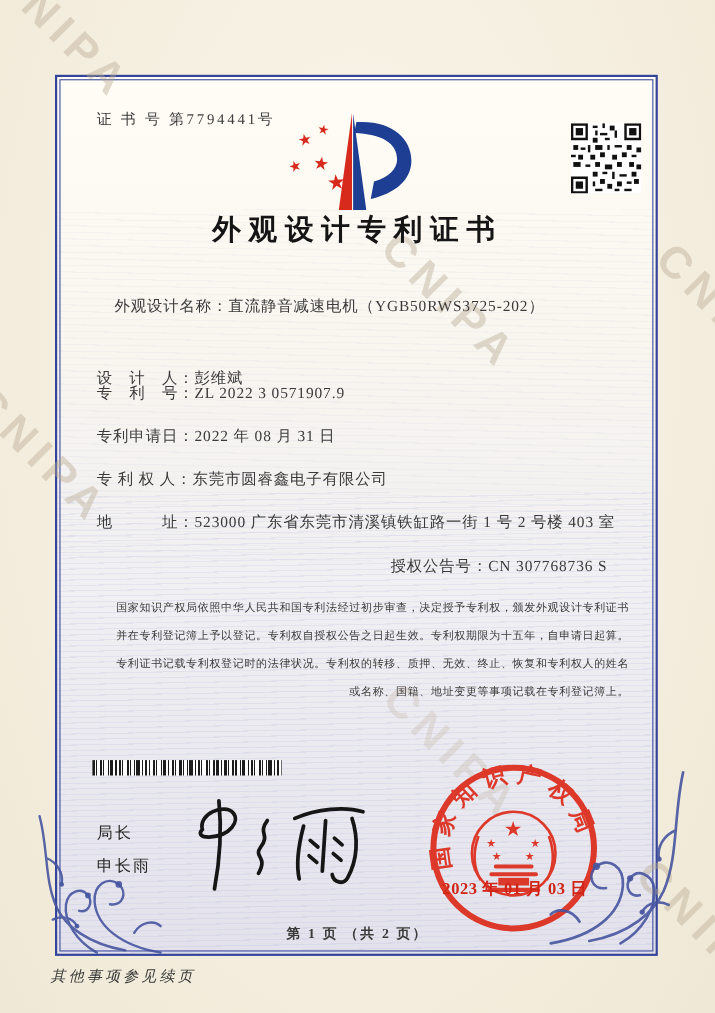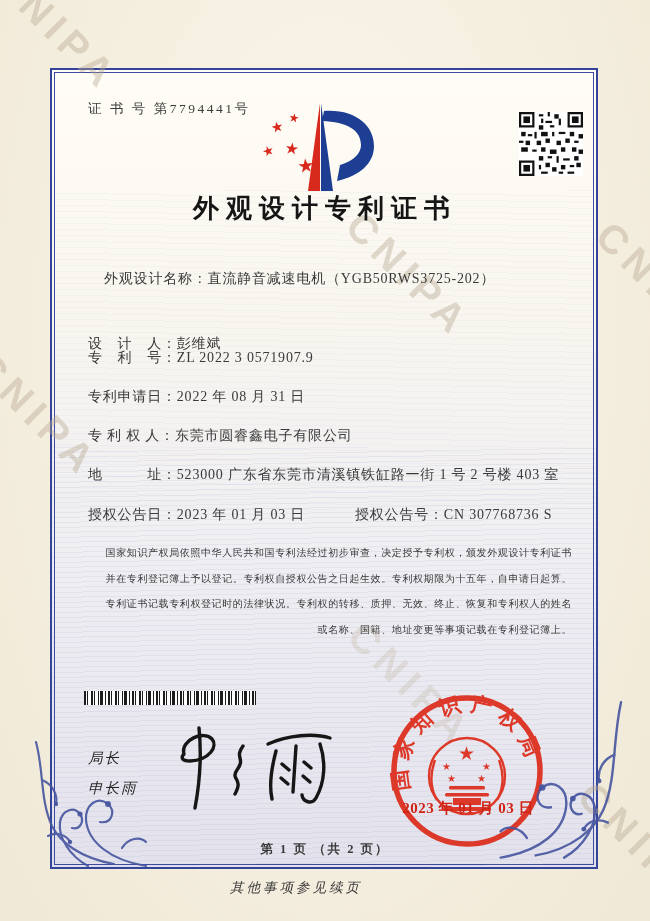--- a/index.html
+++ b/index.html
@@ -31,29 +31,29 @@
   .field-label{display:inline-block;}
   .field-value{display:inline-block;}
   .body-text{position:absolute;left:80px;top:540px;width:492px;}
   .body-text p{margin:0;font-size:10px;line-height:25.5px;color:#3a3a3a;
                text-indent:2em;letter-spacing:0.6px;text-align:right;}
   .barcode{position:absolute;left:84px;top:691px;width:172px;height:14px;background:
     repeating-linear-gradient(90deg,#1c1c1c 0 2px,#fdfdfd 2px 3px,#1c1c1c 3px 4px,#fdfdfd 4px 7px,
       #1c1c1c 7px 9px,#fdfdfd 9px 10px,#1c1c1c 10px 11px,#fdfdfd 11px 14px,#1c1c1c 14px 15px,
       #fdfdfd 15px 16px,#1c1c1c 16px 19px,#fdfdfd 19px 21px,#1c1c1c 21px 22px,#fdfdfd 22px 24px);}
   .sig-block{position:absolute;left:88px;top:743px;font-family:"Liberation Sans",sans-serif;
-             font-size:14.5px;color:#262626;letter-spacing:2px;line-height:30px;font-style:italic;}
+             font-size:14.5px;color:#262626;letter-spacing:2px;line-height:30px;}
   .signature{position:absolute;left:168px;top:720px;}
   .seal{position:absolute;left:386px;top:690px;opacity:0.94;}
   .seal-date{position:absolute;left:388px;top:799px;width:160px;text-align:center;
              font-size:15px;font-weight:bold;color:#d02516;letter-spacing:0.5px;white-space:nowrap;}
   .page-no{position:absolute;left:0;top:841px;width:650px;text-align:center;
            font-size:12.5px;color:#3b3b3b;letter-spacing:2px;font-weight:bold;}
-  .note{position:absolute;left:0;top:879px;width:592px;text-align:center;
-        font-size:13.5px;color:#3a3a3a;letter-spacing:3px;font-style:italic;}
+  .note{position:absolute;left:0;top:879px;width:592px;text-align:left;
+        font-size:13.5px;color:#3a3a3a;letter-spacing:3px;font-style:italic;padding-left:46px;}
   .ornament{position:absolute;}
   .orn-left{left:30px;top:740px;}
   .orn-right{left:498px;top:700px;transform:scaleX(-1);}
 </style>
 </head>
 <body>
 
 <div class="page">
 
   <div class="wm-layer">
@@ -155,23 +155,20 @@
     </div>
     <div class="field-row" style="top:388px;">
       <span class="field-label">专利申请日：</span><span class="field-value">2022 年 08 月 31 日</span>
     </div>
     <div class="field-row" style="top:427px;text-decoration:underline;">
       <span class="field-label">专 利 权 人：</span><span class="field-value">东莞市圆睿鑫电子有限公司</span>
     </div>
     <div class="field-row" style="top:466px;">
       <span class="field-label">地　　　址：</span><span class="field-value">523000 广东省东莞市清溪镇铁缸路一街 1 号 2 号楼 403 室</span>
     </div>
-    <div class="field-row" style="top:506px;">
-      <span class="field-label">授权公告日：</span><span class="field-value">2023 年 01 月 03 日</span>
-    </div>
     <div class="field-row" style="top:506px;left:355px;">
       <span class="field-label">授权公告号：</span><span class="field-value">CN 307768736 S</span>
     </div>
 
     <div class="body-text">
       <p>国家知识产权局依照中华人民共和国专利法经过初步审查，决定授予专利权，颁发外观设计专利证书并在专利登记簿上予以登记。专利权自授权公告之日起生效。专利权期限为十五年，自申请日起算。</p>
       <p>专利证书记载专利权登记时的法律状况。专利权的转移、质押、无效、终止、恢复和专利权人的姓名或名称、国籍、地址变更等事项记载在专利登记簿上。</p>
     </div>
 
     <div class="barcode"></div>

